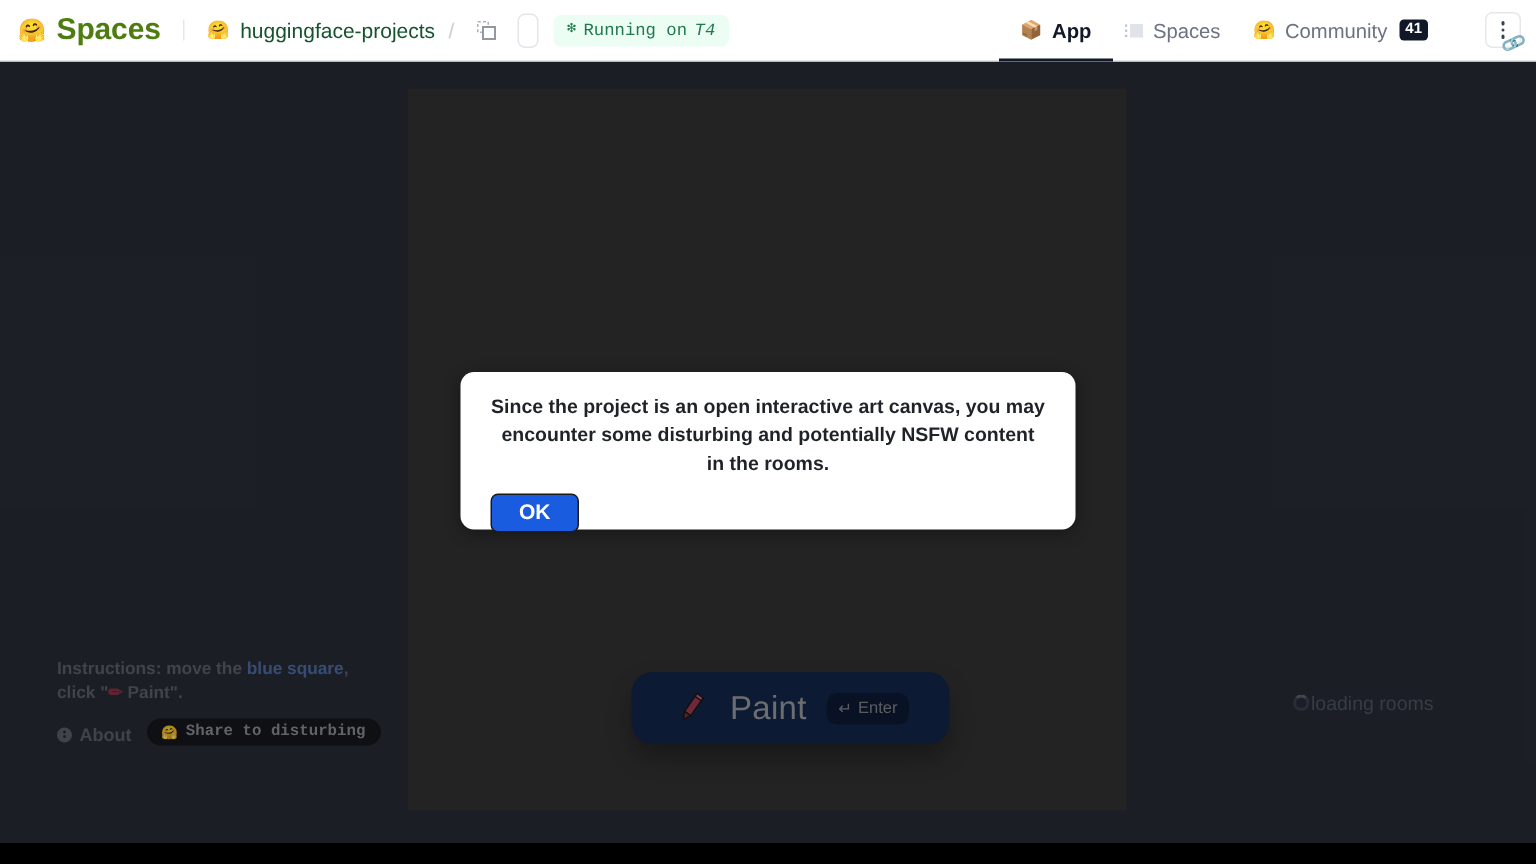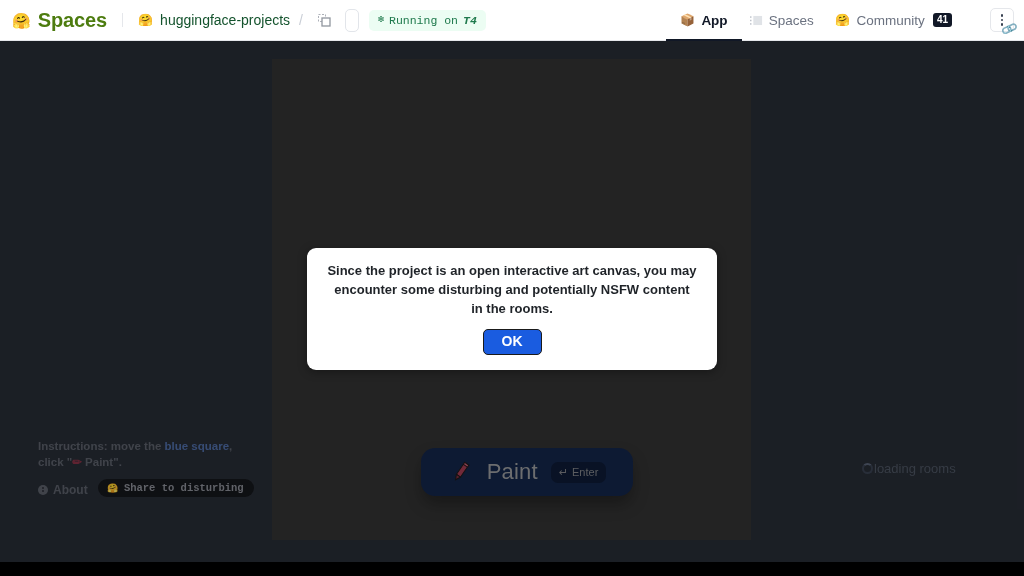--- a/index.html
+++ b/index.html
@@ -109,21 +109,21 @@
     gap: 5px;
     height: 21px;
     padding: 0 9px;
     border-radius: 5px;
     background: #ecfdf3;
     color: #1f7a4d;
     font-size: 11.5px;
     font-family: "Liberation Mono", monospace;
     white-space: nowrap;
   }
-  .running-badge .gpu { font-weight: bold; font-style: italic; }
+  .running-badge .gpu { font-weight: normal; font-style: italic; }
   .leaf { font-size: 10px; line-height: 1; }
 
   .hf-spacer { flex: 1 1 auto; }
 
   .hf-tabs {
     display: flex;
     align-items: center;
     gap: 22px;
     height: 41px;
   }
@@ -331,30 +331,30 @@
     border-top-color: #5a6478;
     box-sizing: border-box;
   }
 
   
   .modal {
     position: absolute;
     left: 307px;
     top: 248px;
     width: 410px;
-    height: 122px;
+    height: 105px;
     background: #ffffff;
     border-radius: 9px;
     z-index: 20;
     box-shadow: 0 2px 10px rgba(0,0,0,0.35);
     box-sizing: border-box;
     padding: 14px 20px 0 20px;
     display: flex;
     flex-direction: column;
-    align-items: center;
+    align-items: flex-start;
   }
   .modal-text {
     font-size: 13px;
     color: #1f2328;
     text-align: center;
     line-height: 1.46;
     font-weight: 600;
     margin: 0;
   }
   .modal-ok {

